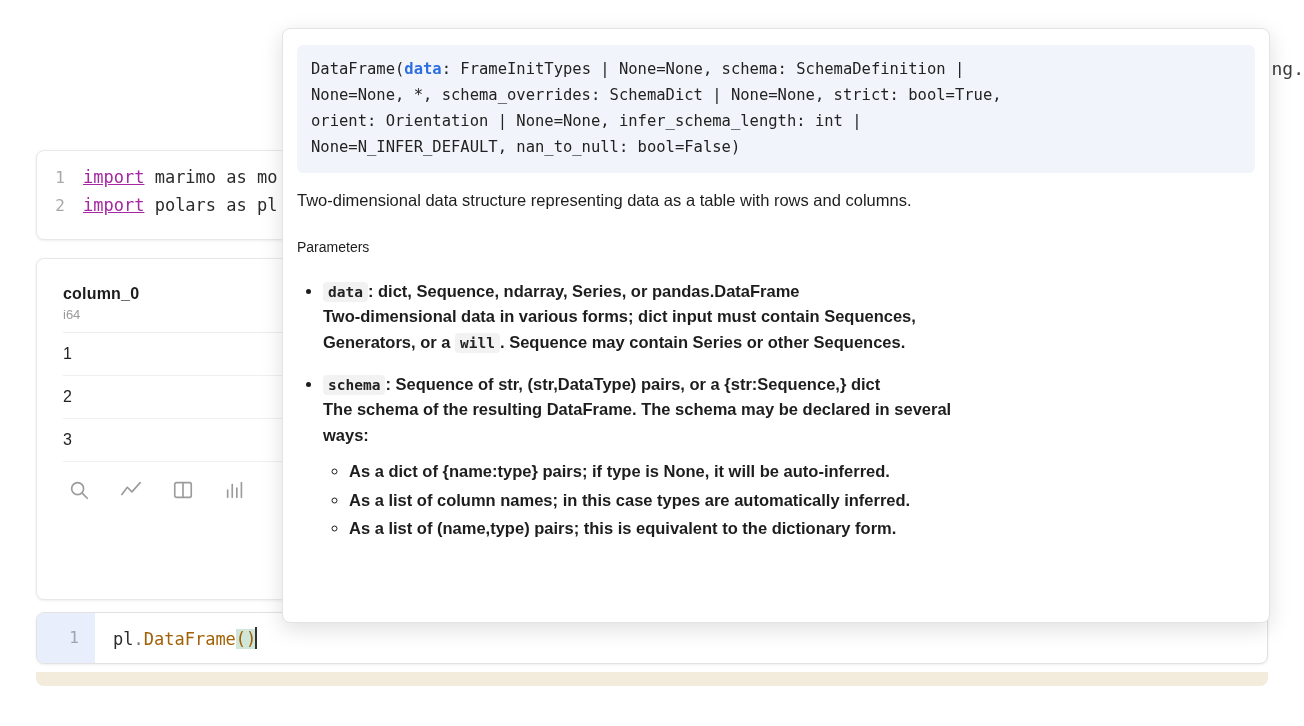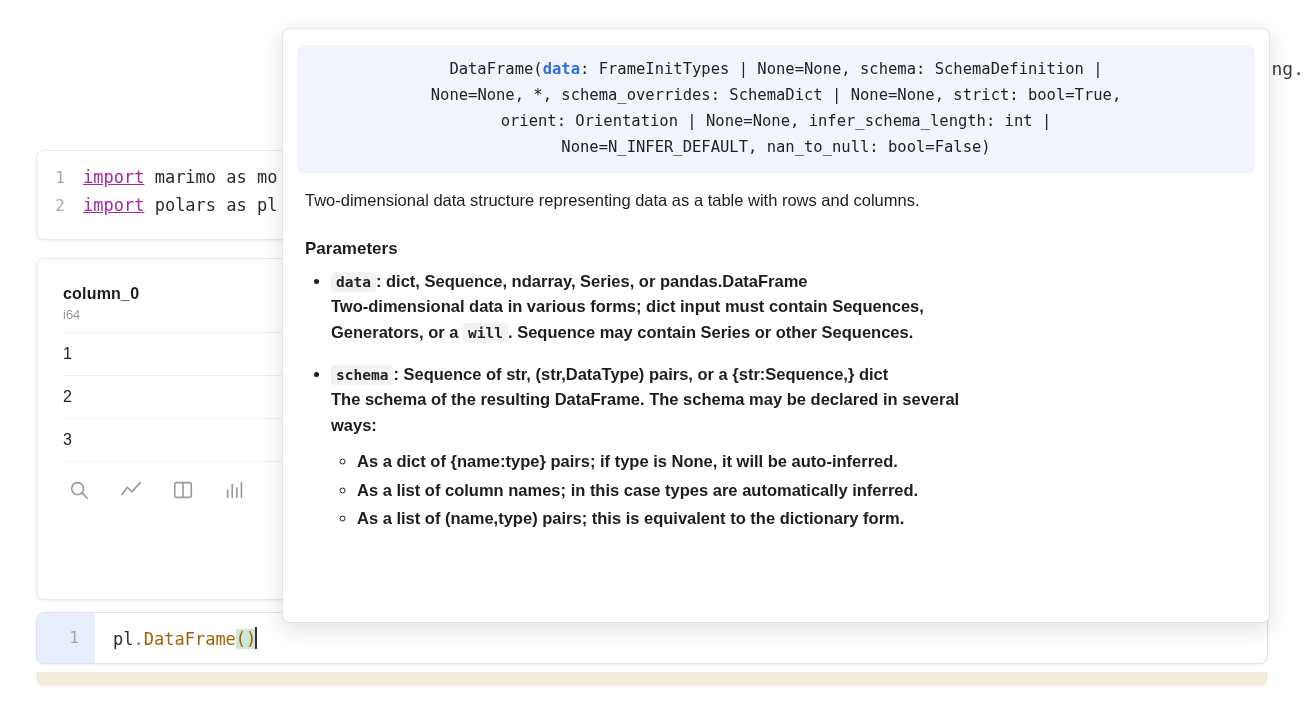--- a/index.html
+++ b/index.html
@@ -186,37 +186,36 @@
   #signature {
     margin: 16px 14px 0 14px;
     background: #f1f5fb;
     border-radius: 6px;
     padding: 11px 14px 13px 14px;
     font-family: "DejaVu Sans Mono", monospace;
     font-size: 15.5px;
     line-height: 26px;
     color: #222;
     white-space: pre-wrap;
-    text-align: center;
   }
   #signature .sig-param { color: #2d6fe0; font-weight: bold; }
 
   .doc-body {
-    padding: 0 22px;
+    padding: 0 14px;
     color: #1d1d1d;
   }
   .doc-summary {
     font-size: 16.5px;
     margin: 16px 0 0 0;
     line-height: 1.45;
   }
   .doc-h {
-    font-size: 17px;
-    font-weight: bold;
-    margin: 26px 0 10px 0;
+    font-size: 14px;
+    font-weight: normal;
+    margin: 26px 0 24px 0;
   }
   ul.doc-list {
     margin: 0;
     padding-left: 26px;
   }
   ul.doc-list > li {
     margin-bottom: 16px;
     font-size: 16.5px;
     line-height: 1.55;
     font-weight: bold;

